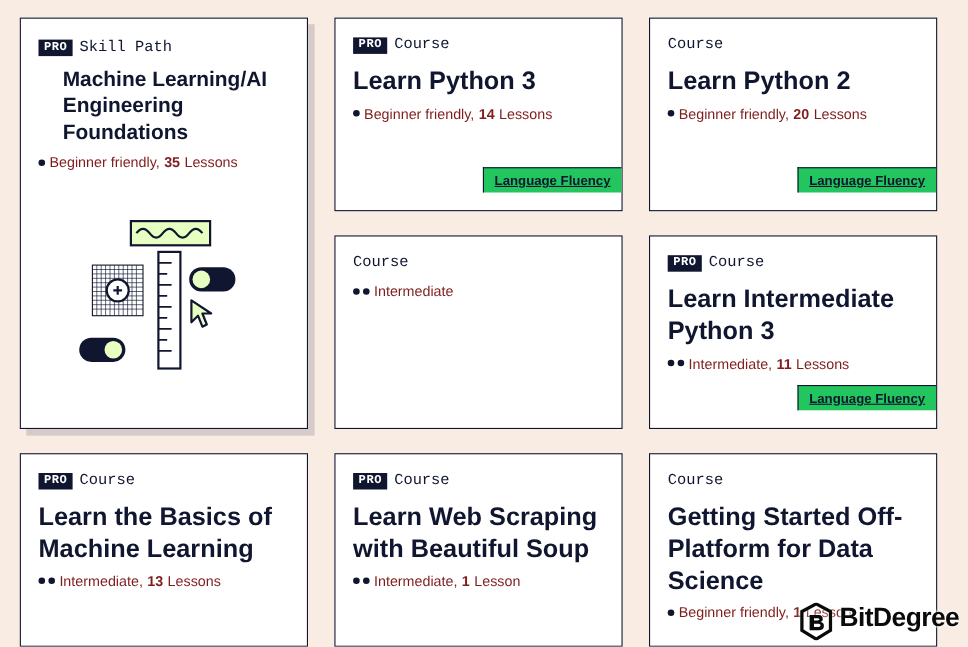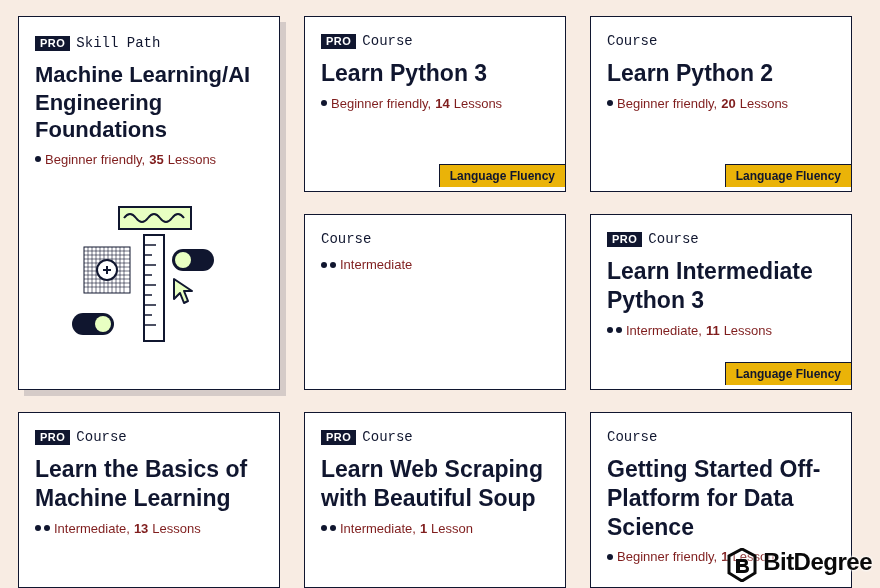--- a/index.html
+++ b/index.html
@@ -38,56 +38,57 @@
     gap: 6px;
     margin-bottom: 10px;
     font-family: "Courier New", monospace;
     font-size: 14px;
     color: #10162f;
   }
   .pro-badge {
     display: inline-block;
     background: #10162f;
     color: #fff;
-    font-family: Liberation Sans, sans-serif;
+    font-family: Liberation Mono, monospace;
     font-weight: 700;
     font-size: 11px;
     letter-spacing: 0.5px;
     padding: 2px 5px;
     line-height: 1;
   }
   .title {
     font-weight: 700;
     font-size: 23px;
     line-height: 1.25;
     margin-bottom: 8px;
   }
-  .card.tall .title { font-size: 22px; }
+  .card.tall .title { font-size: 19px; margin-left: 22px; }
   .meta {
     font-size: 13px;
     color: #7f1d1d;
     display: flex;
     align-items: center;
     gap: 4px;
   }
   .dot {
     width: 6px; height: 6px; border-radius: 50%;
     background: #10162f; display: inline-block;
   }
   .dot + .dot { margin-left: -1px; }
   .lessons-count { font-weight: 700; }
   .footer-tag {
     position: absolute;
-    bottom: 4px; right: 0;
+    bottom: 16px; right: 0;
     border-top: 1px solid #10162f;
     border-left: 1px solid #10162f;
     font-size: 12px;
     font-weight: 700;
     padding: 4px 10px;
-    background: #eab308;
+    background: #22c55e;
+    text-decoration: underline;
   }
   .illus {
     flex: 1;
     display: flex;
     align-items: center;
     justify-content: center;
     margin-top: 20px;
   }
   .brand {
     position: absolute;

